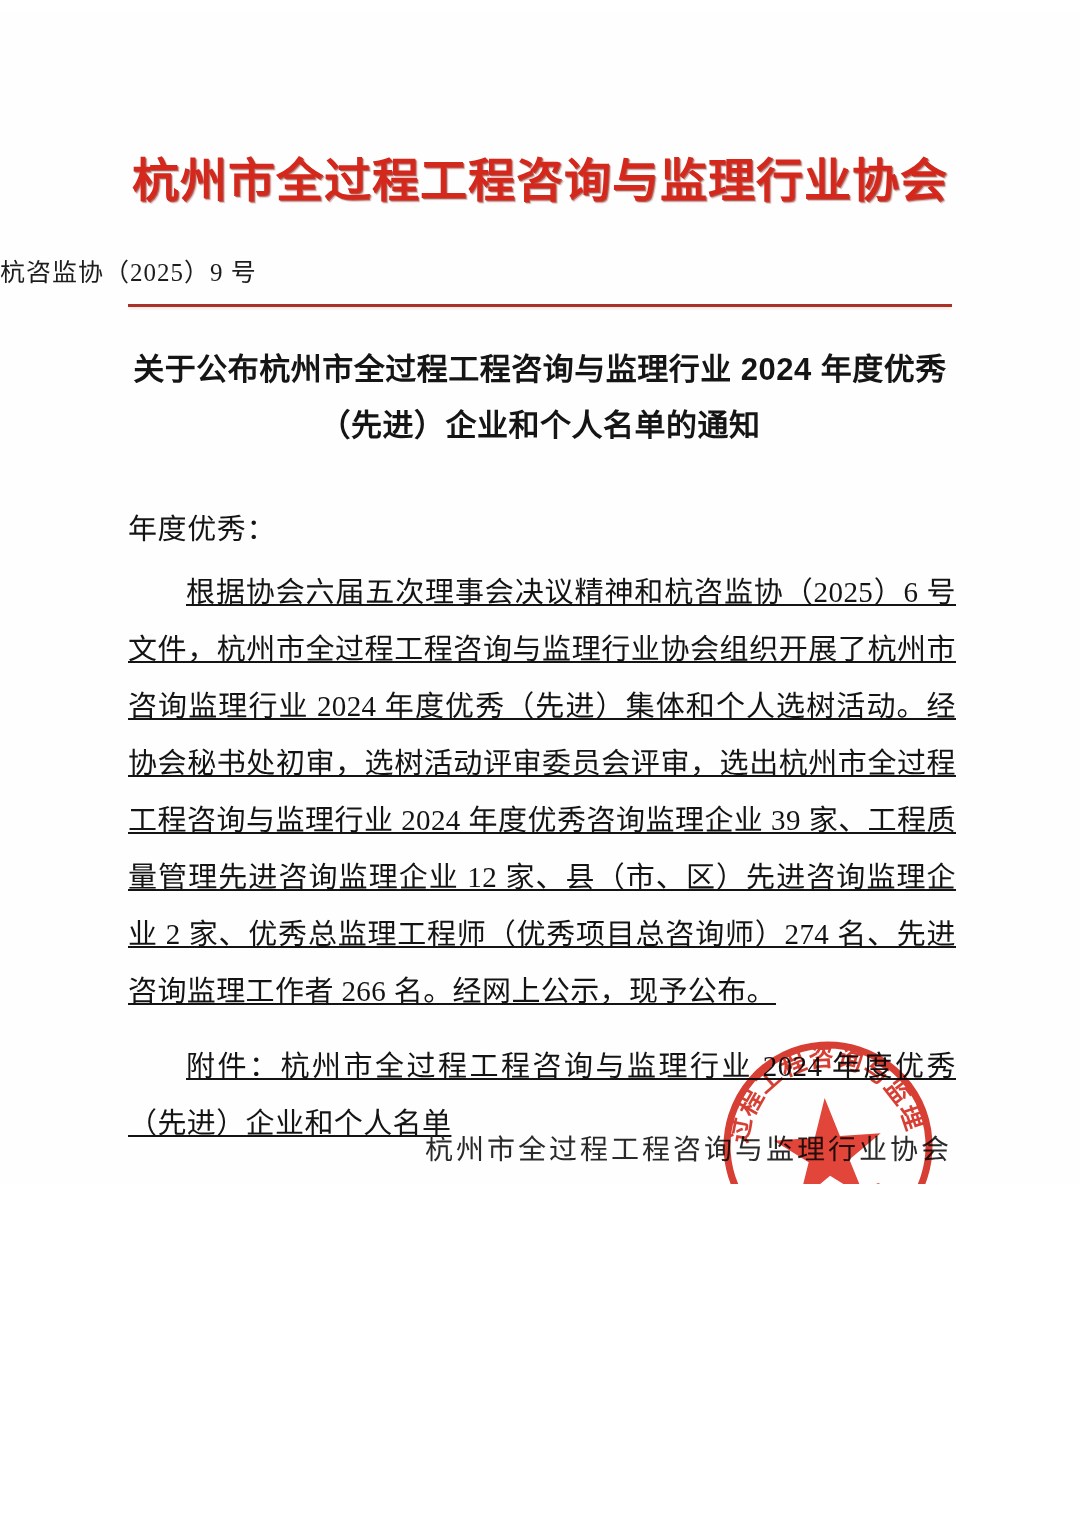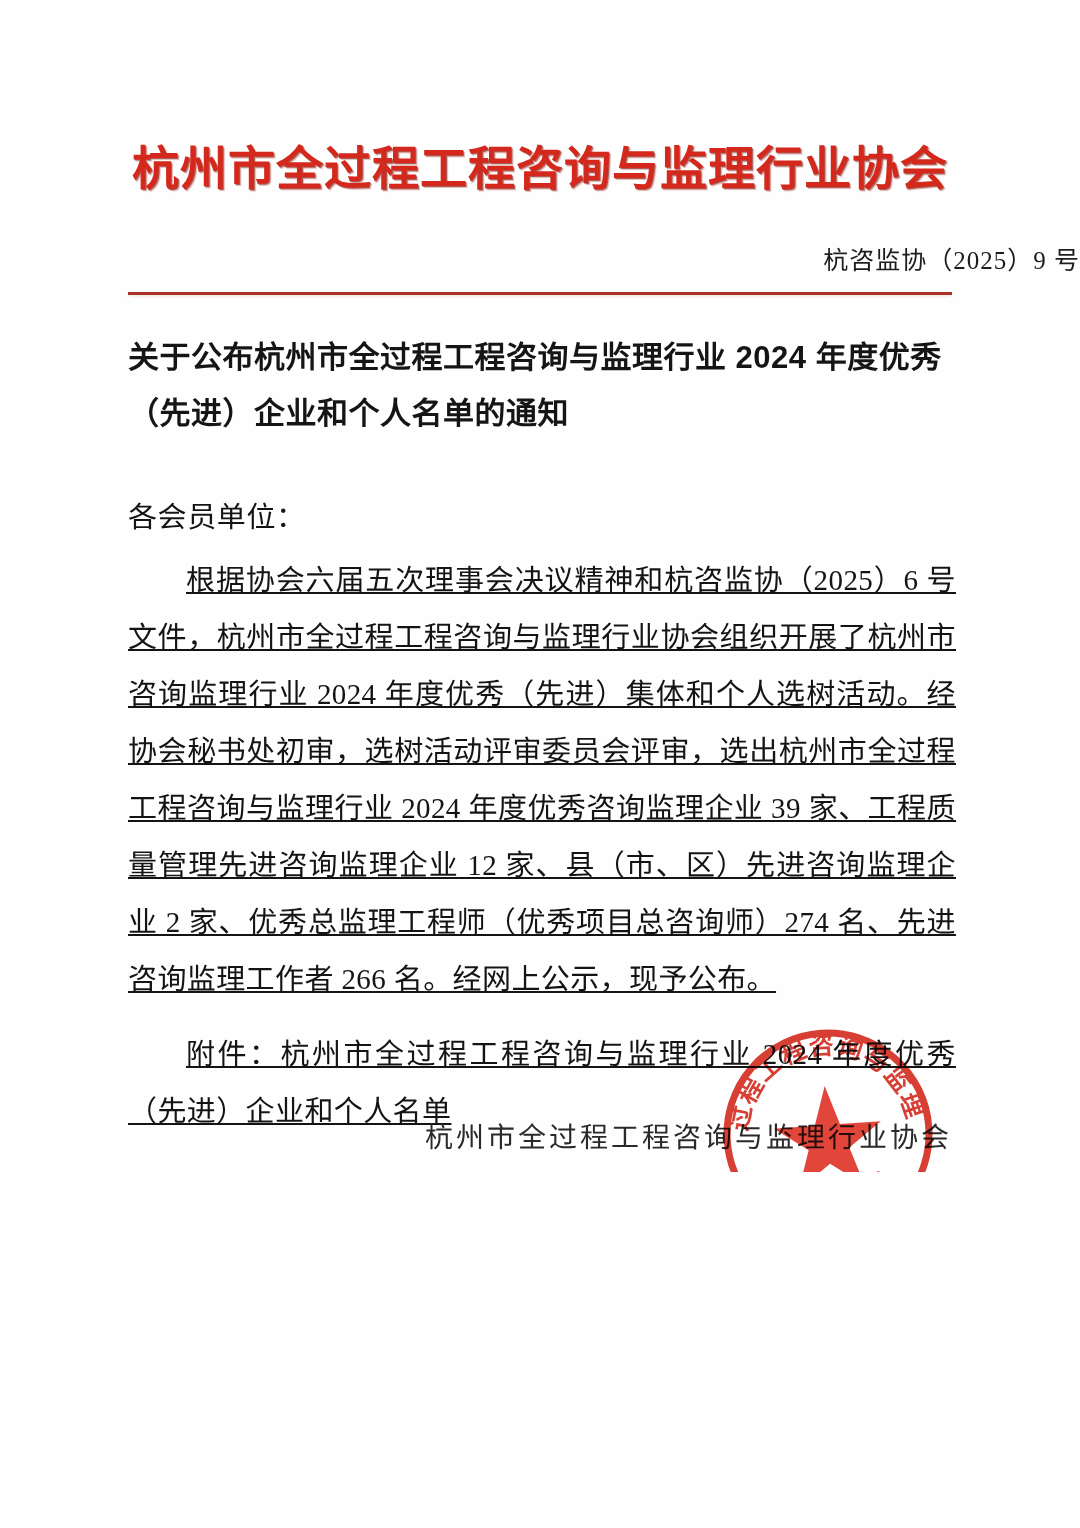--- a/index.html
+++ b/index.html
@@ -6,21 +6,21 @@
   html, body {
     margin: 0;
     padding: 0;
     background: #ffffff;
   }
 
   .page {
     position: relative;
     width: 1080px;
     height: 1172px;
-    margin: 0 auto;
+    margin: 12px auto;
     background: #fefefe;
     overflow: hidden;
     font-family: "Liberation Serif", "DejaVu Serif", serif;
     -webkit-font-smoothing: antialiased;
   }
 
   
   .letterhead {
     position: absolute;
     left: 0;
@@ -40,21 +40,21 @@
     color: #d4281c;
     text-shadow:
       1px 1px 0 rgba(130, 20, 12, 0.55),
       2px 2px 1px rgba(150, 30, 20, 0.30);
     white-space: nowrap;
   }
 
   .doc-number {
     margin: 0;
     padding-top: 43px;
-    text-align: right;
+    text-align: left;
     font-size: 25px;
     font-weight: 400;
     letter-spacing: 1px;
     color: #1d1d1d;
   }
 
   .red-rule {
     position: absolute;
     left: 128px;
     top: 292px;
@@ -64,21 +64,21 @@
     box-shadow: 0 2px 3px -1px rgba(168, 50, 40, 0.35);
   }
 
   
   .doc-title {
     position: absolute;
     left: 128px;
     top: 330px;
     width: 824px;
     margin: 0;
-    text-align: left;
+    text-align: center;
     font-family: "Liberation Sans", "DejaVu Sans", sans-serif;
     font-size: 31px;
     font-weight: 700;
     line-height: 56px;
     color: #151515;
     letter-spacing: 0.5px;
   }
 
   
   .body-block {
@@ -173,21 +173,21 @@
 
   <div class="letterhead">
     <h1 class="org-title">杭州市全过程工程咨询与监理行业协会</h1>
     <p class="doc-number">杭咨监协（2025）9 号</p>
   </div>
   <div class="red-rule"></div>
 
   <h2 class="doc-title">关于公布杭州市全过程工程咨询与监理行业 2024 年度优秀（先进）企业和个人名单的通知</h2>
 
   <div class="body-block">
-    <p class="salutation">各会员单位：</p>
+    <p class="salutation">年度优秀：</p>
     <p class="para">根据协会六届五次理事会决议精神和杭咨监协（2025）6 号文件，杭州市全过程工程咨询与监理行业协会组织开展了杭州市咨询监理行业 2024 年度优秀（先进）集体和个人选树活动。经协会秘书处初审，选树活动评审委员会评审，选出杭州市全过程工程咨询与监理行业 2024 年度优秀咨询监理企业 39 家、工程质量管理先进咨询监理企业 12 家、县（市、区）先进咨询监理企业 2 家、优秀总监理工程师（优秀项目总咨询师）274 名、先进咨询监理工作者 266 名。经网上公示，现予公布。</p>
     <p class="para attachment">附件：杭州市全过程工程咨询与监理行业 2024 年度优秀（先进）企业和个人名单</p>
   </div>
 
   <div class="signature">
     <p class="sign-org">杭州市全过程工程咨询与监理行业协会</p>
   </div>
 
   <div class="seal">
     <svg viewBox="0 0 212 212" xmlns="http://www.w3.org/2000/svg" aria-hidden="true">

